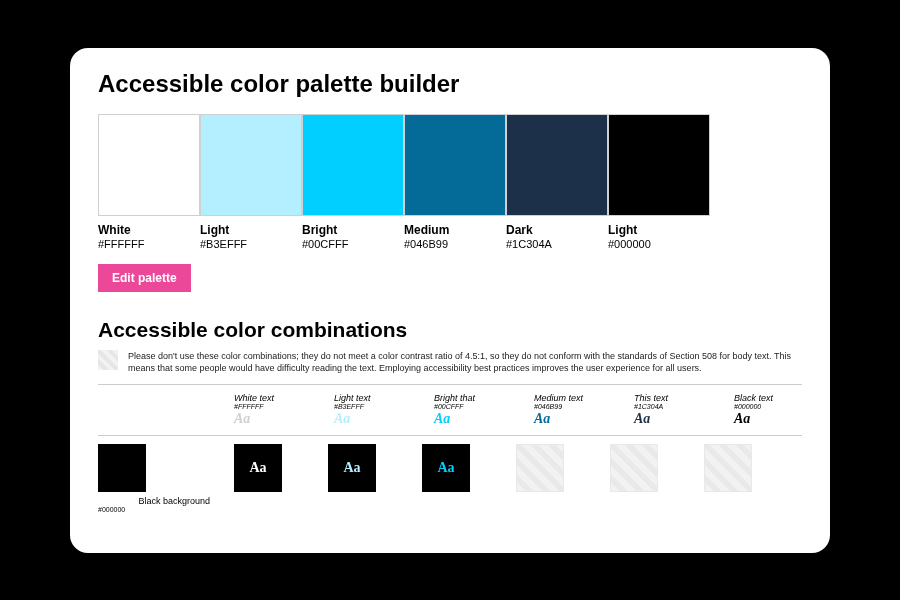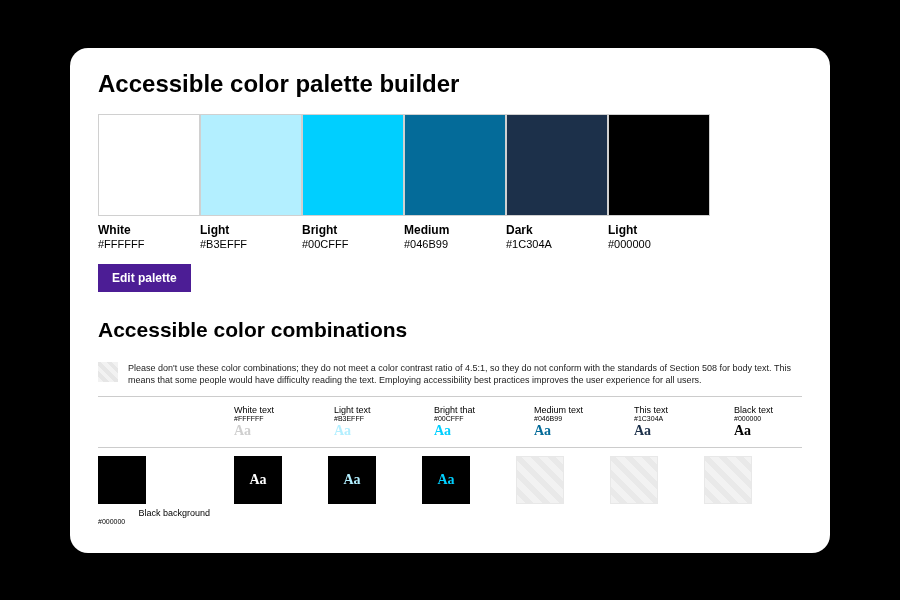--- a/index.html
+++ b/index.html
@@ -28,39 +28,39 @@
     .swatch-col { width: 102px; }
     .swatch-box {
       width: 102px; height: 102px;
       border: 1px solid #d0d0d0;
     }
     .swatch-name { font-weight: 700; font-size: 12px; margin-top: 7px; }
     .swatch-hex { font-size: 11px; margin-top: 1px; }
     .edit-btn {
       display: inline-block;
       margin-top: 14px;
-      background: #4c1d95;
+      background: #ec4899;
       color: #fff;
       font-weight: 700;
       font-size: 12px;
       padding: 7px 14px;
       border: none;
       cursor: pointer;
     }
     .h2 { font-size: 21px; font-weight: 800; margin-top: 26px; }
-    .warn-row { display: flex; gap: 10px; margin-top: 20px; align-items: flex-start; }
+    .warn-row { display: flex; gap: 10px; margin-top: 8px; align-items: flex-start; }
     .warn-swatch {
       width: 20px; height: 20px; flex: 0 0 20px;
       background: repeating-linear-gradient(45deg, #f2f2f2 0 4px, #e6e6e6 4px 8px);
     }
     .warn-text { font-size: 9px; line-height: 1.35; color: #222; }
     .hr { border: none; border-top: 1px solid #ccc; margin-top: 10px; }
 
     .combo-table { margin-top: 8px; }
-    .combo-header-row { display: flex; gap: 32px; padding-left: 136px; }
+    .combo-header-row { display: flex; gap: 32px; padding-left: 136px; font-style: italic; }
     .combo-header-cell { width: 70px; }
     .combo-header-title { font-size: 9px; font-weight: 400; }
     .combo-header-hex { font-size: 7px; }
     .combo-aa {
       font-family: Georgia, serif;
       font-weight: 700;
       font-size: 14px;
       margin-top: 1px;
     }
 

